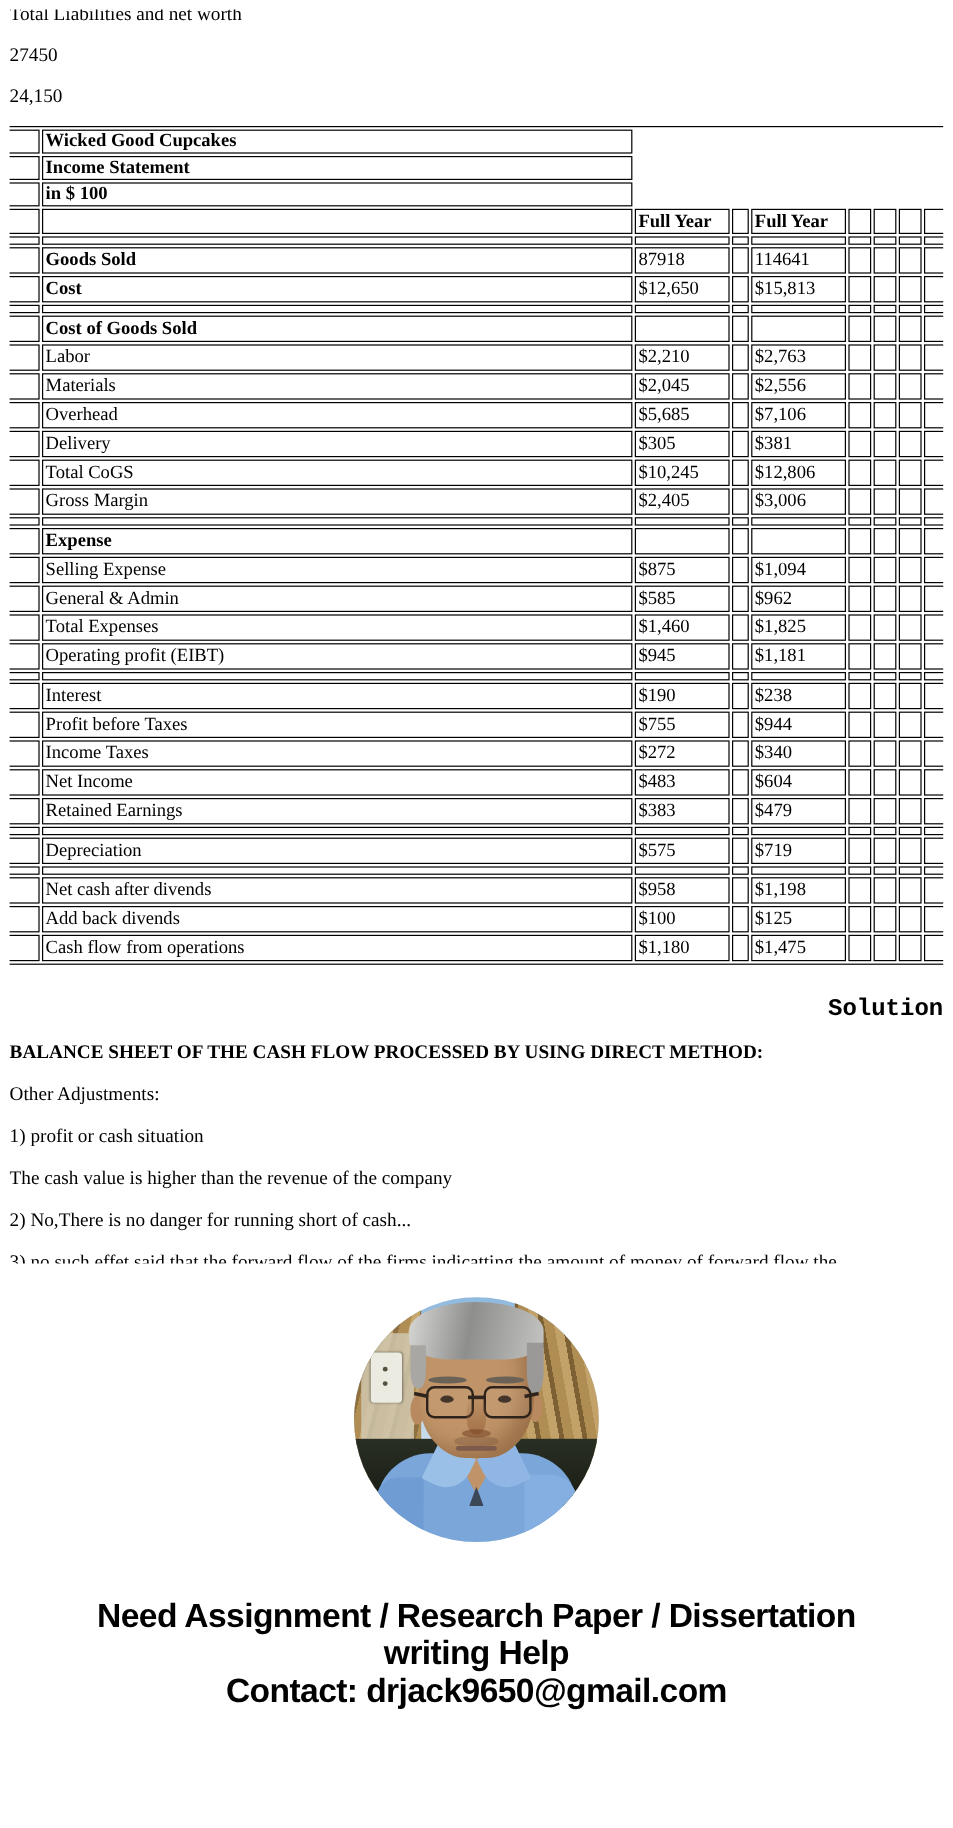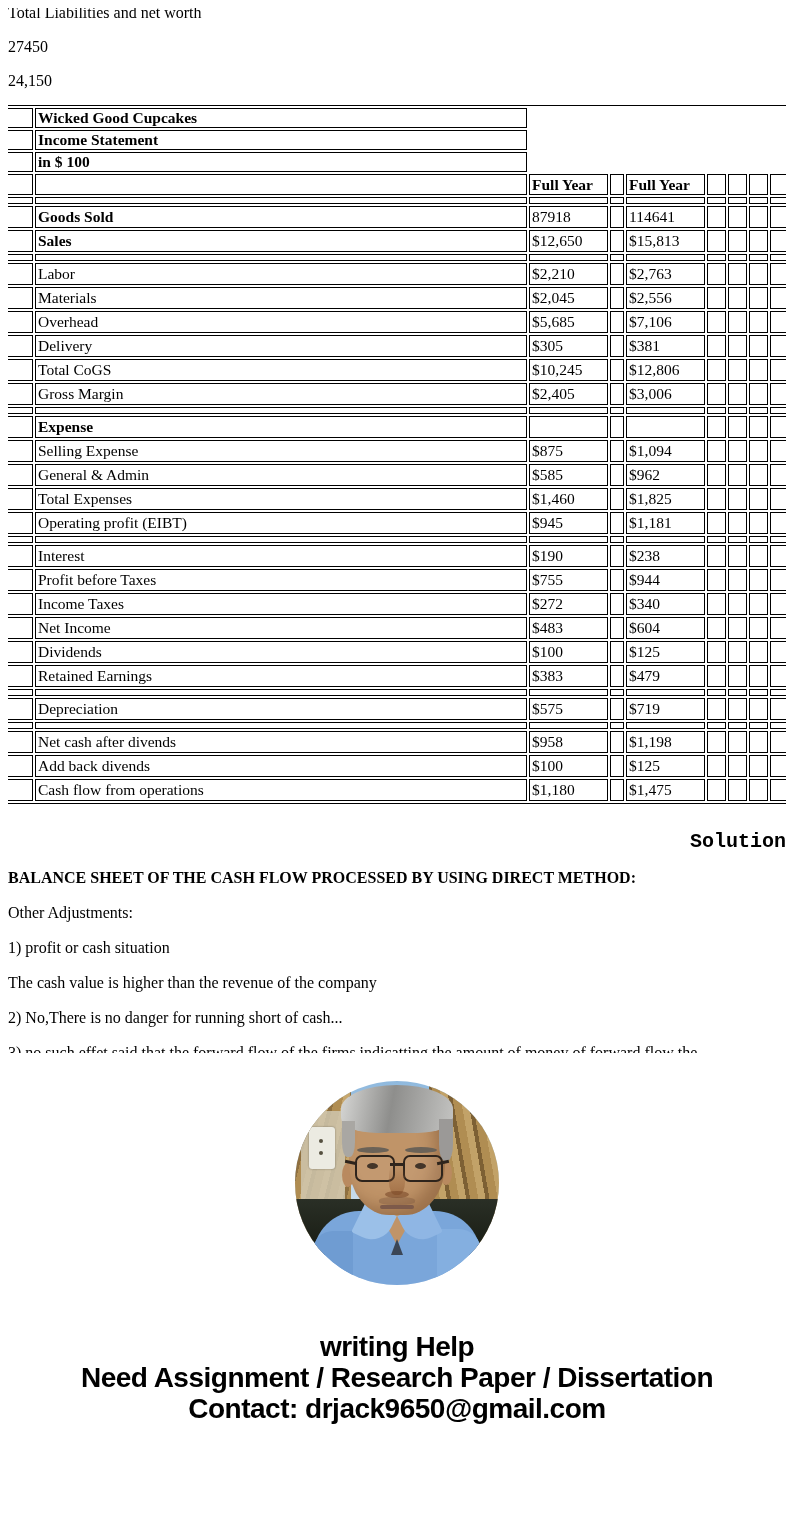--- a/index.html
+++ b/index.html
@@ -172,32 +172,43 @@
         <td>87918</td>
         <td></td>
         <td>114641</td>
         <td></td>
         <td></td>
         <td></td>
         <td></td>
       </tr>
       <tr>
         <td></td>
-        <td class="b">Sales</td>
+        <td class="b">Cost</td>
         <td>$12,650</td>
         <td></td>
         <td>$15,813</td>
         <td></td>
         <td></td>
         <td></td>
         <td></td>
       </tr>
       <tr class="sp">
         <td></td>
         <td></td>
+        <td></td>
+        <td></td>
+        <td></td>
+        <td></td>
+        <td></td>
+        <td></td>
+        <td></td>
+      </tr>
+      <tr>
+        <td></td>
+        <td class="b">Cost of Goods Sold</td>
         <td></td>
         <td></td>
         <td></td>
         <td></td>
         <td></td>
         <td></td>
         <td></td>
       </tr>
       <tr>
         <td></td>
@@ -374,31 +385,20 @@
         <td></td>
         <td></td>
         <td></td>
       </tr>
       <tr>
         <td></td>
         <td>Net Income</td>
         <td>$483</td>
         <td></td>
         <td>$604</td>
-        <td></td>
-        <td></td>
-        <td></td>
-        <td></td>
-      </tr>
-      <tr>
-        <td></td>
-        <td>Dividends</td>
-        <td>$100</td>
-        <td></td>
-        <td>$125</td>
         <td></td>
         <td></td>
         <td></td>
         <td></td>
       </tr>
       <tr>
         <td></td>
         <td>Retained Earnings</td>
         <td>$383</td>
         <td></td>
@@ -519,16 +519,16 @@
     <div class="temple-l"></div>
     <div class="temple-r"></div>
     <div class="nose"></div>
     <div class="nose-shadow"></div>
     <div class="mustache"></div>
     <div class="mouth"></div>
   </div>
 </div>
 
 <div class="footer">
+  <div>Need Assignment / Research Paper / Dissertation</div>
   <div>writing Help</div>
-  <div>Need Assignment / Research Paper / Dissertation</div>
   <div>Contact: drjack9650@gmail.com</div>
 </div>
 
 </body></html>

